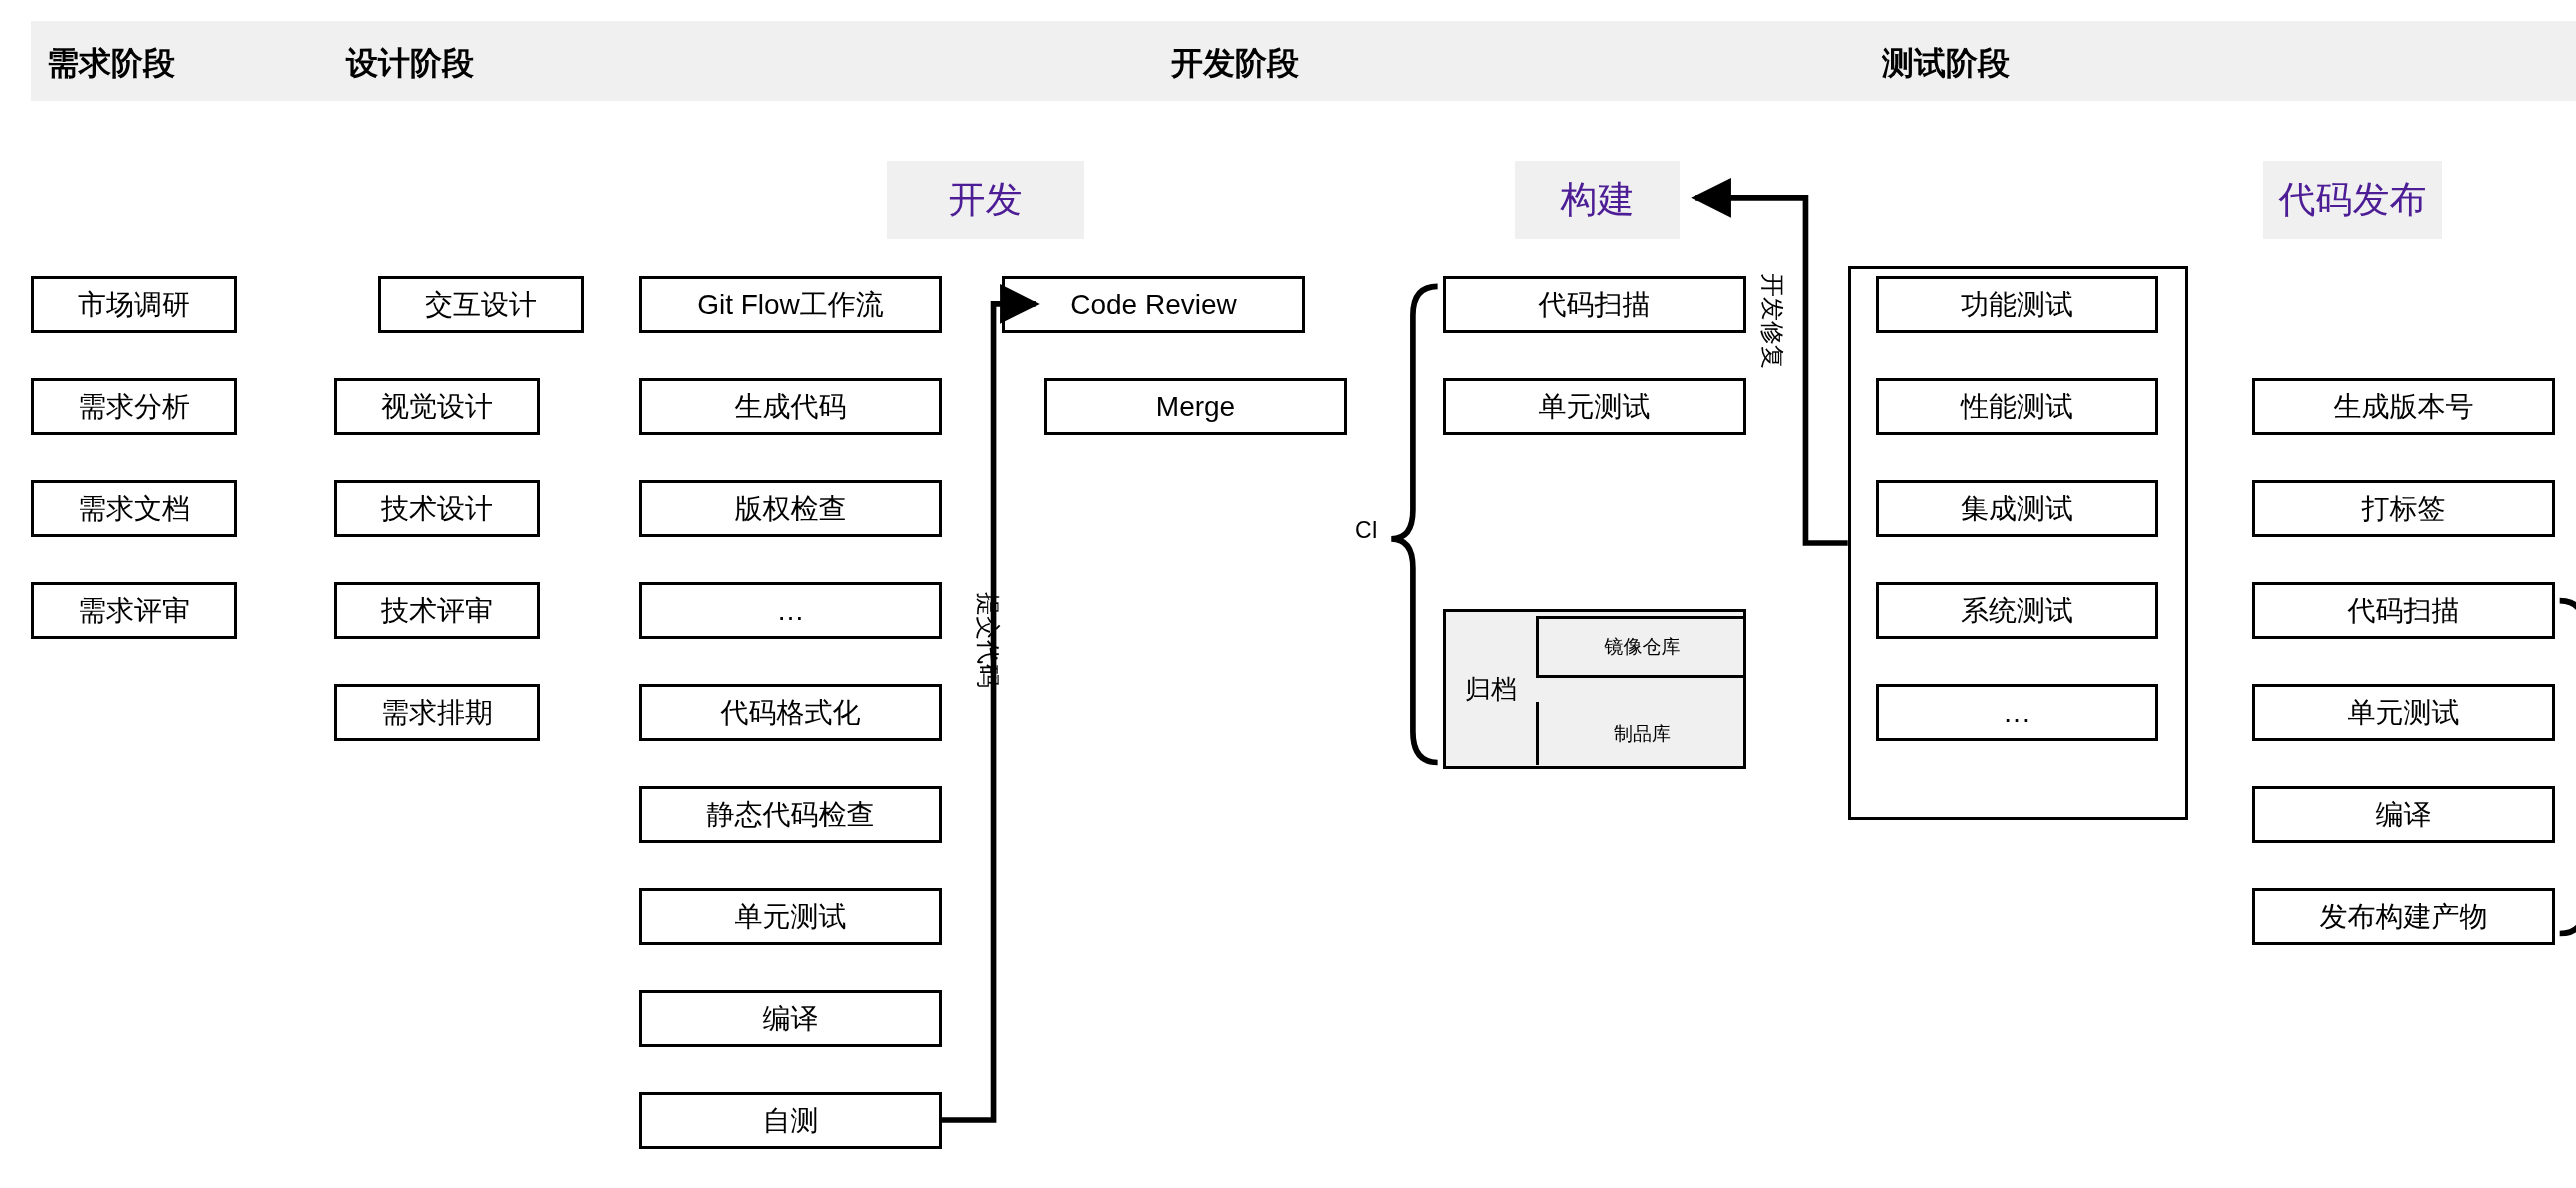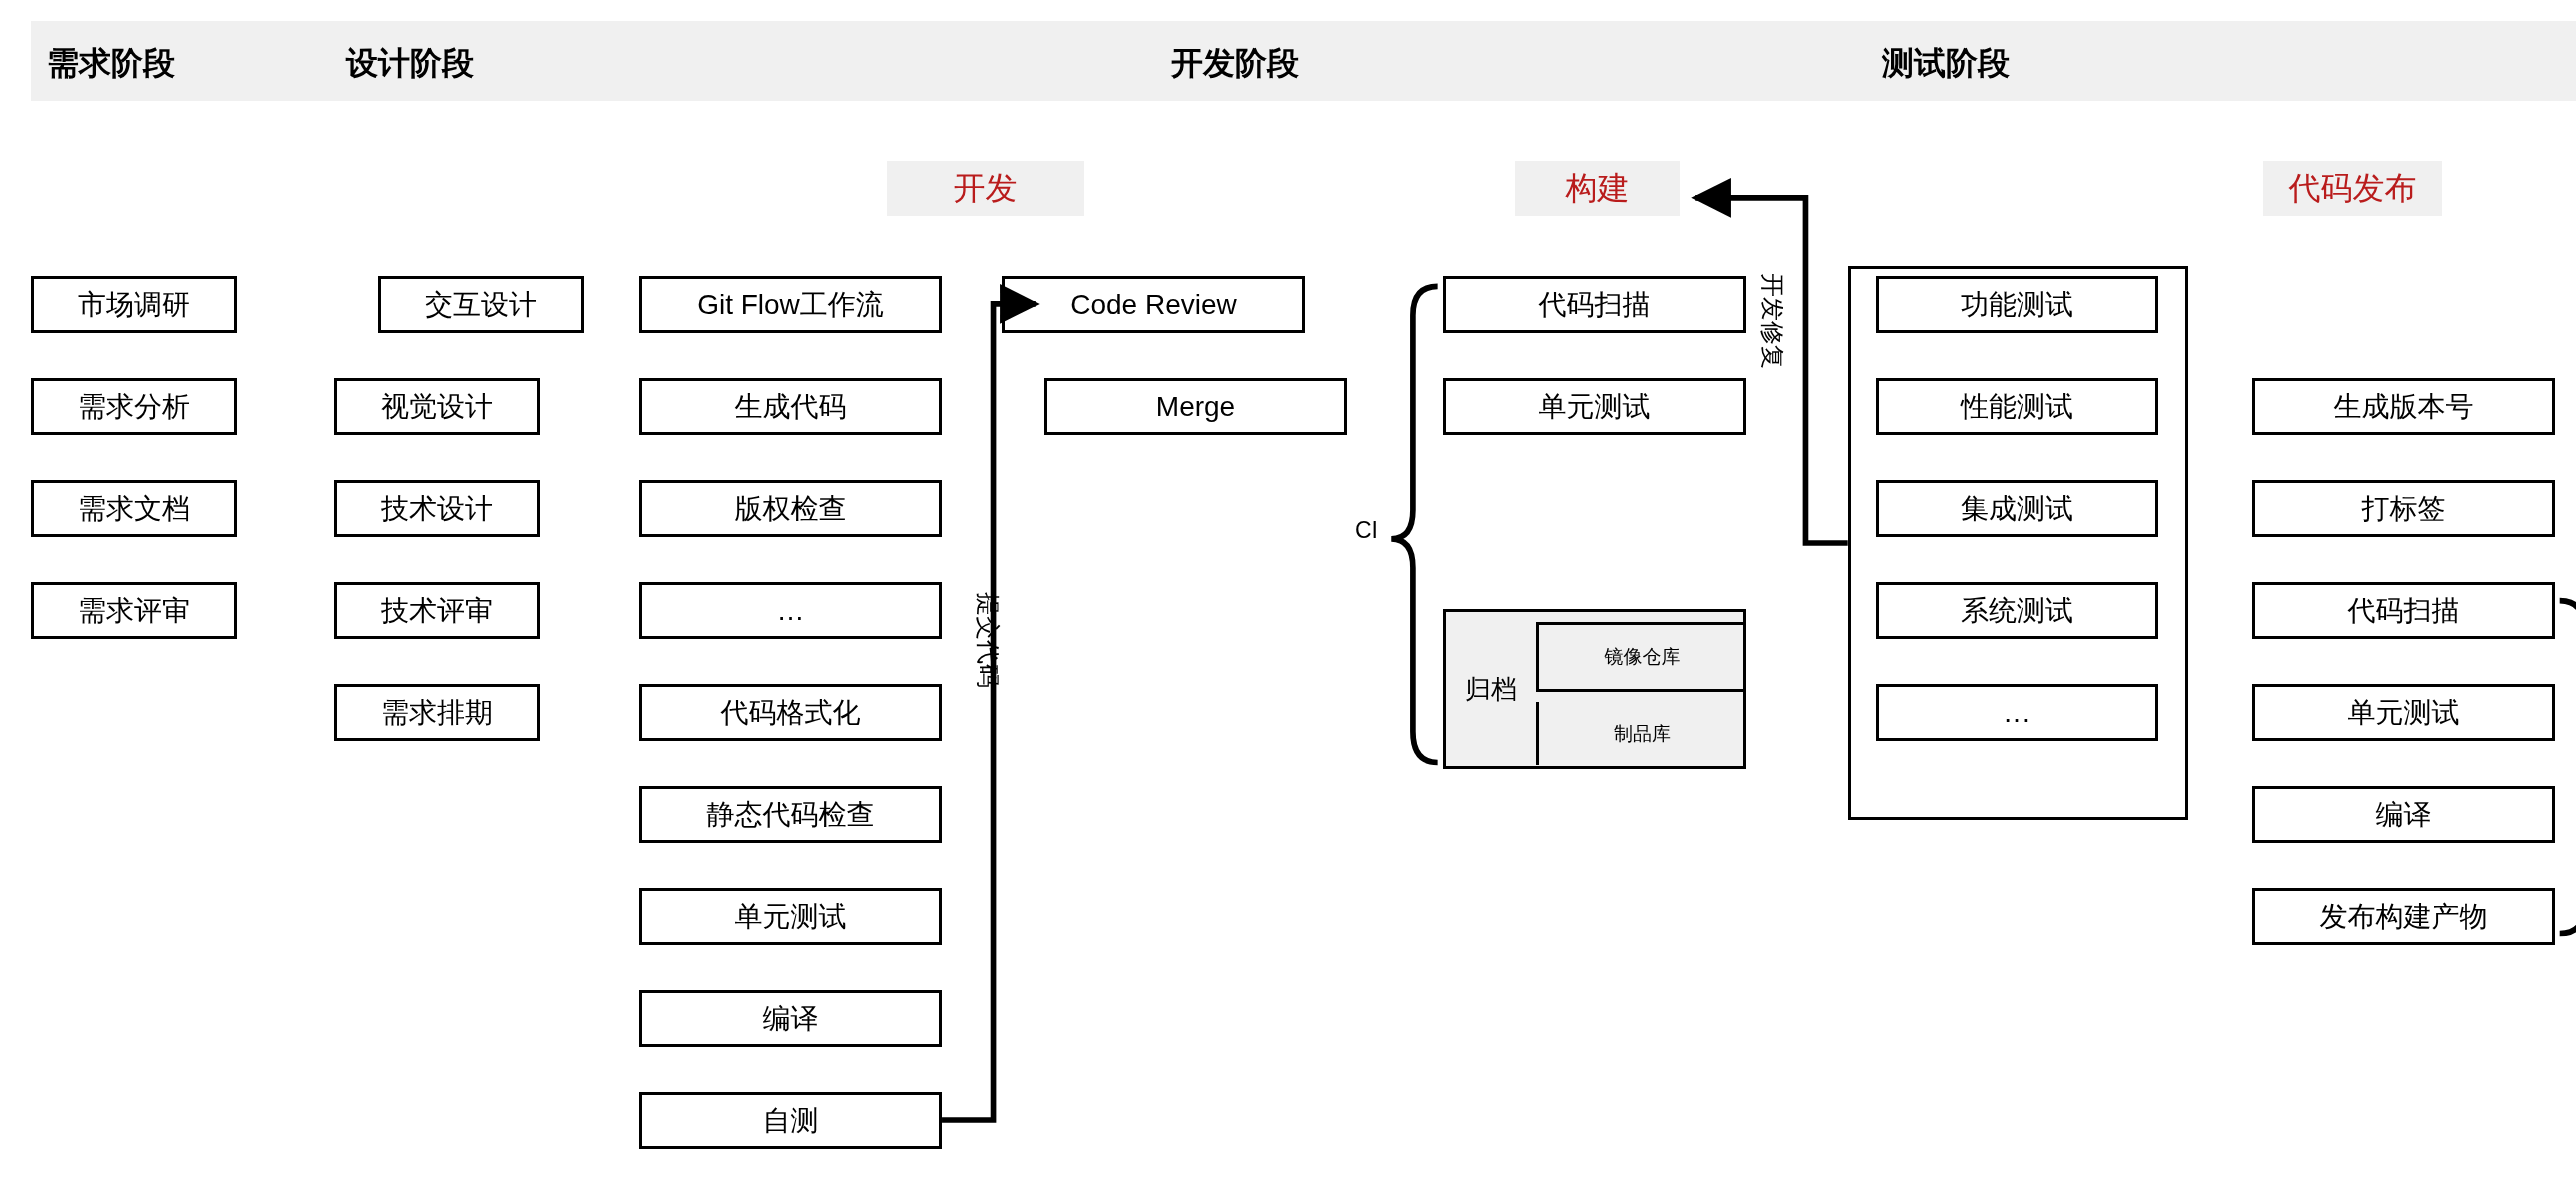--- a/index.html
+++ b/index.html
@@ -7,23 +7,23 @@
        font-family:"Liberation Sans","DejaVu Sans",sans-serif;color:#000;}
   #stage{position:absolute;left:0;top:0;width:3766px;height:1188px;}
 
   
   .phase-bar{position:absolute;left:31px;top:20.6px;width:3704px;height:80px;
              background:#f0f0f0;}
   .phase-label{position:absolute;top:42px;font-size:32px;font-weight:bold;
                color:#000;white-space:nowrap;}
 
   
-  .subhead{position:absolute;background:#f0f0f0;height:55px;
+  .subhead{position:absolute;background:#f0f0f0;height:78px;
            display:flex;align-items:center;justify-content:center;
-           font-size:32px;color:#b91c1c;white-space:nowrap;}
+           font-size:37px;color:#4c1d95;white-space:nowrap;}
 
   
   .box{position:absolute;border:3.1px solid #000;background:#ffffff;
        display:flex;align-items:center;justify-content:center;
        font-size:28px;color:#000;white-space:nowrap;box-sizing:border-box;}
 
   
   .archive{position:absolute;border:3.1px solid #000;background:#f0f0f0;
            box-sizing:border-box;}
   .archive-label{position:absolute;left:0;top:0;height:100%;width:90px;
@@ -84,21 +84,21 @@
   <div class="box" style="left:639px;top:1092px;width:303px;height:57px;">自测</div>
 
   <div class="box" style="left:1002px;top:276px;width:303px;height:57px;">Code Review</div>
   <div class="box" style="left:1044px;top:378px;width:303px;height:57px;">Merge</div>
 
   <div class="box" style="left:1443px;top:276px;width:303px;height:57px;">代码扫描</div>
   <div class="box" style="left:1443px;top:378px;width:303px;height:57px;">单元测试</div>
 
   <div class="archive" style="left:1443px;top:609px;width:303px;height:160px;">
     <div class="archive-label">归档</div>
-    <div class="archive-cell" style="left:90px;top:10px;width:210px;height:70px;border-bottom:3.1px solid #000;border-top:3.1px solid #000;">镜像仓库</div>
+    <div class="archive-cell" style="left:90px;top:4px;width:210px;height:62px;border-bottom:3.1px solid #000;border-top:3.1px solid #000;">镜像仓库</div>
     <div class="archive-cell" style="left:90px;top:90px;width:210px;height:63px;">制品库</div>
   </div>
 
   <div class="ci-label" style="left:1355px;top:517px;">CI</div>
 
   <div class="group-frame" style="left:1848px;top:266px;width:340px;height:554px;"></div>
   <div class="box" style="left:1876px;top:276px;width:282px;height:57px;">功能测试</div>
   <div class="box" style="left:1876px;top:378px;width:282px;height:57px;">性能测试</div>
   <div class="box" style="left:1876px;top:480px;width:282px;height:57px;">集成测试</div>
   <div class="box" style="left:1876px;top:582px;width:282px;height:57px;">系统测试</div>

